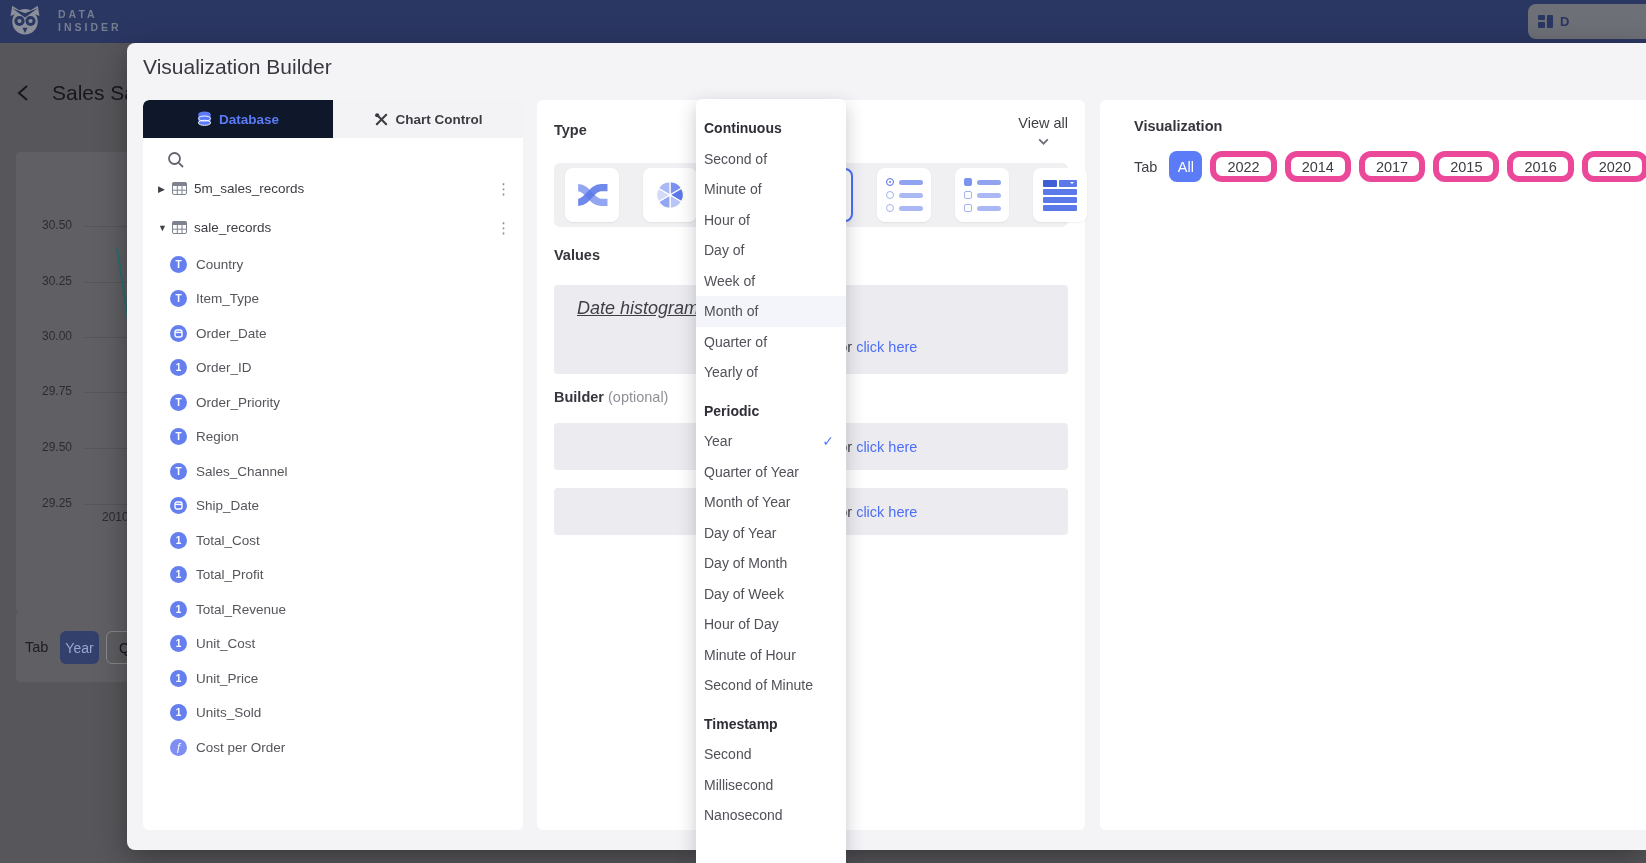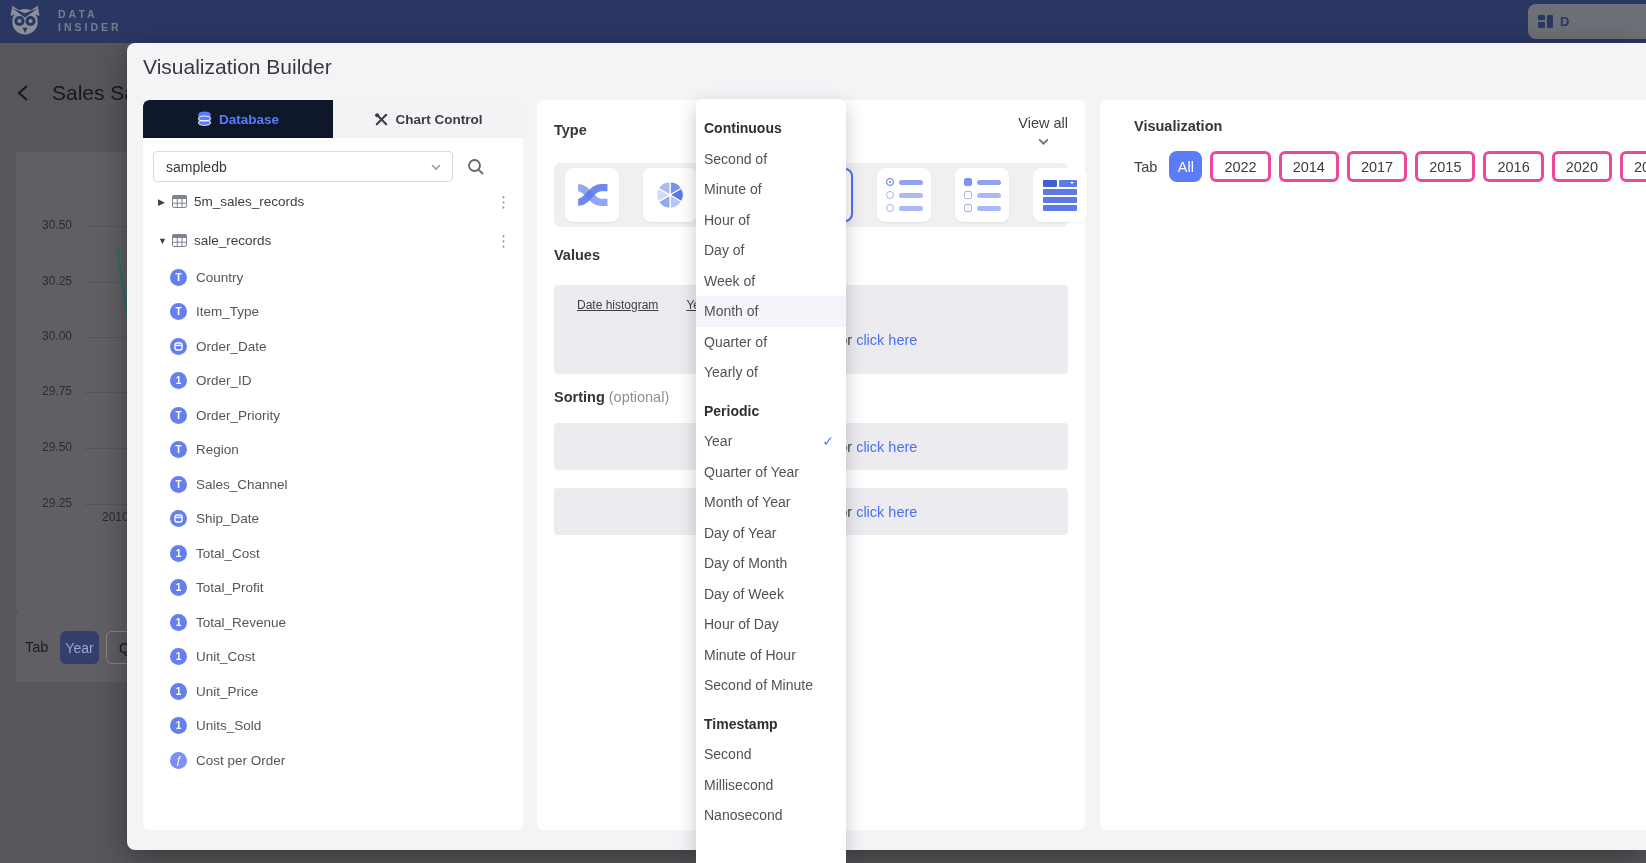--- a/index.html
+++ b/index.html
@@ -68,21 +68,21 @@
   .type-strip{margin:20px 17px 0;height:64px;background:#f0f0f3;border-radius:6px;
               display:flex;align-items:center;padding-left:11px;gap:24px;}
   .type-card{width:54px;height:54px;background:#fff;border-radius:8px;display:flex;align-items:center;
              justify-content:center;box-shadow:0 1px 2px rgba(0,0,0,.06);cursor:pointer;flex:0 0 54px;}
   .type-card.selected{border:2px solid #4c6ef5;}
   .sec-label{margin:20px 17px 0;font-size:14.5px;}
   .sec-label .opt{font-weight:normal;color:#8f8f97;}
   .dropbox{margin:22px 17px 0;background:#ececf0;border-radius:4px;}
   .dropbox.values{height:89px;padding:13px 0 0 23px;}
   .dropbox.small{height:47px;margin-top:18px;display:flex;align-items:center;justify-content:center;}
-  .tokens{display:flex;gap:28px;font-size:12px;color:#3e3e46;}
+  .tokens{display:flex;gap:28px;font-size:18px;color:#3e3e46;font-style:italic;}
   .tokens span{text-decoration:underline;cursor:pointer;}
   .hint{margin-top:20px;text-align:center;font-size:14.5px;color:#3e3e46;padding-right:23px;}
   .dropbox.small .hint{margin:0;padding:0;}
   .hint a{color:#4c6ef5;text-decoration:none;cursor:pointer;}
 
   
   .ilist{display:flex;flex-direction:column;gap:5px;}
   .ilist .row{display:flex;align-items:center;gap:5px;}
   .dot{width:8px;height:8px;border-radius:50%;border:1.5px solid #a5b2ef;}
   .dot.on{border-color:#5b79e8;box-shadow:inset 0 0 0 2px #fff,inset 0 0 0 5px #5b79e8;}
@@ -94,21 +94,21 @@
   .tsel .top{display:flex;gap:2px;}
   .tsel .a{width:14px;height:7px;background:#3f5fd6;border-radius:1px;}
   .tsel .b{width:18px;height:7px;background:#5b79e8;border-radius:1px;position:relative;}
   .tsel .b:after{content:"";position:absolute;right:3px;top:2px;border:2px solid transparent;border-top-color:#fff;}
   .tsel .r{width:34px;height:6px;background:#5b79e8;border-radius:1px;}
 
   
   .rc-inner{padding:17px 0 0 34px;}
   .viz-row{margin-top:16px;display:flex;align-items:center;gap:8px;}
   .viz-tab-label{font-size:14.5px;color:#3f3f47;margin-right:4px;}
-  .chip{height:31px;padding:0 11px;border:3px solid #ec4899;border-radius:6px;background:#fff;
+  .chip{height:31px;padding:0 11px;border:6px solid #ec4899;border-radius:12px;background:#fff;
         display:flex;align-items:center;font-size:14.5px;color:#3c3c43;cursor:pointer;flex:0 0 auto;}
   .chip.all{width:33px;padding:0;justify-content:center;background:#5b7bf7;color:#fff;border:none;border-radius:8px;}
 
   
   .dd{position:absolute;left:696px;top:99px;width:150px;height:800px;background:#fff;border-radius:6px;
       box-shadow:0 6px 18px rgba(40,40,60,.25);z-index:10;padding-top:14px;}
   .dd ul{list-style:none;margin:0;padding:0;}
   .dd li{height:30.5px;line-height:30.5px;padding:0 12px 0 8px;font-size:14px;color:#515159;cursor:pointer;}
   .dd li.hdr{font-weight:bold;color:#2e2e36;margin-top:8px;cursor:default;}
   .dd li.first{margin-top:0;}
@@ -203,26 +203,20 @@
               <path d="M3 13 L13 3"></path>
                 <path d="M3 3 L13 13"></path>
             </g>
             <circle cx="3.4" cy="3.4" r="2.2" fill="#3b3b42"></circle>
           </svg>
           <span>Chart Control</span>
         </div>
       </div>
 
       <div class="lc-search">
-        <div class="lc-select">
-          <span>sampledb</span>
-          <svg width="12" height="8" viewBox="0 0 12 8">
-            <polyline points="2,2 6,6 10,2" fill="none" stroke="#9a9aa2" stroke-width="1.6"></polyline>
-          </svg>
-        </div>
         <div class="lc-searchicon">
           <svg width="18" height="18" viewBox="0 0 18 18">
             <circle cx="7.5" cy="7.5" r="5.5" fill="none" stroke="#60646c" stroke-width="1.8"></circle>
             <line x1="11.8" y1="11.8" x2="16" y2="16" stroke="#60646c" stroke-width="1.8"></line>
           </svg>
         </div>
       </div>
 
       <div class="tree-row">
         <span class="caret">▶</span>
@@ -419,21 +413,21 @@
         <div class="tokens">
           <span>Date histogram</span>
           <span>Year</span>
         </div>
         <div class="hint">
           <span>Drag and drop fields or </span><a>click here</a>
         </div>
       </div>
 
       <div class="sec-label" style="margin-top:15px">
-        <span class="sec-title">Sorting</span>
+        <span class="sec-title">Builder</span>
         <span class="opt">(optional)</span>
       </div>
       <div class="dropbox small">
         <div class="hint">
           <span>Drag and drop fields or </span><a>click here</a>
         </div>
       </div>
 
       <div class="dropbox small">
         <div class="hint">

